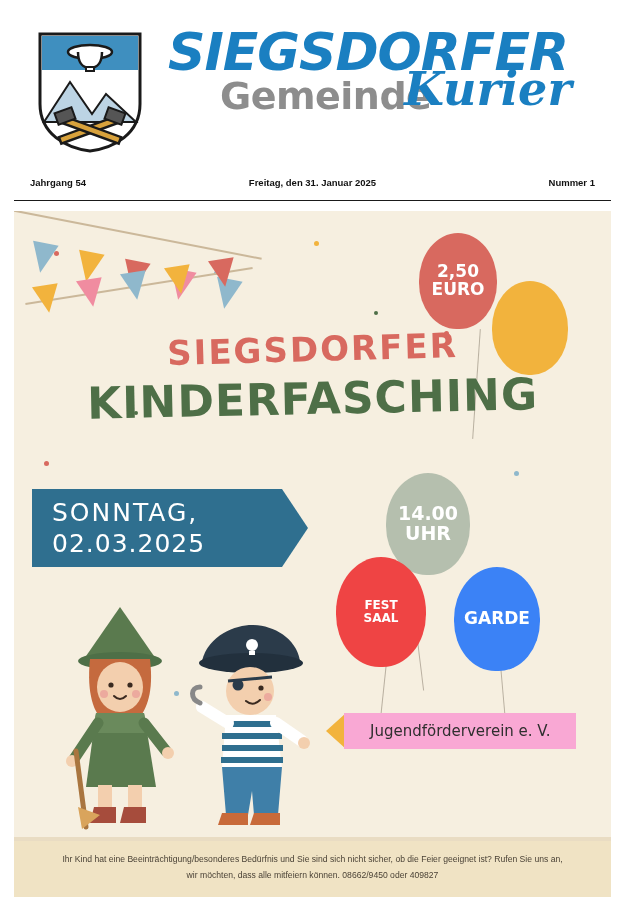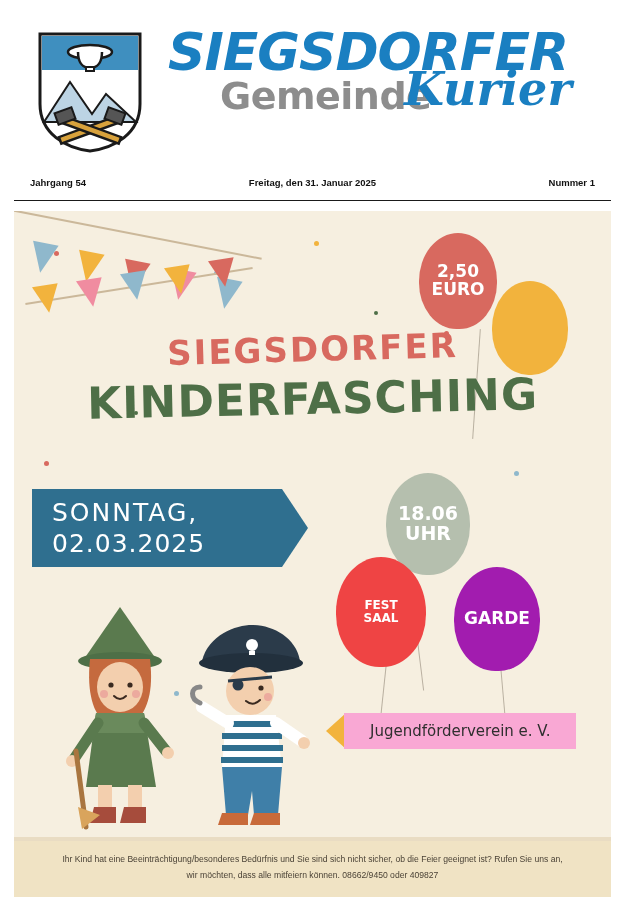--- a/index.html
+++ b/index.html
@@ -330,30 +330,30 @@
       <div class="string" style="left:462px;top:118px;height:110px;transform:rotate(4deg);"></div>
 
       <div class="balloon" style="left:405px;top:22px;width:78px;height:96px;background:#d8695f;font-size:17px;">
         <span>2,50</span>
         <span>EURO</span>
       </div>
 
       <div class="balloon" style="left:478px;top:70px;width:76px;height:94px;background:#f2b33d;"></div>
 
       <div class="balloon" style="left:372px;top:262px;width:84px;height:102px;background:#b5bfae;font-size:19px;color:#ffffff;">
-        <span>18.06</span>
+        <span>14.00</span>
         <span>UHR</span>
       </div>
 
       <div class="balloon" style="left:322px;top:346px;width:90px;height:110px;background:#ef4444;font-size:12px;">
         <span>FEST</span>
         <span>SAAL</span>
       </div>
 
-      <div class="balloon" style="left:440px;top:356px;width:86px;height:104px;background:#a21caf;font-size:17px;">
+      <div class="balloon" style="left:440px;top:356px;width:86px;height:104px;background:#3b82f6;font-size:17px;">
         <span>GARDE</span>
       </div>
 
       <div class="headline-1">SIEGSDORFER</div>
       <div class="headline-2">KINDERFASCHING</div>
 
       <div class="banner-notch"></div>
       <div class="banner date">
         <div class="l1">SONNTAG,</div>
         <div class="l2">02.03.2025</div>

